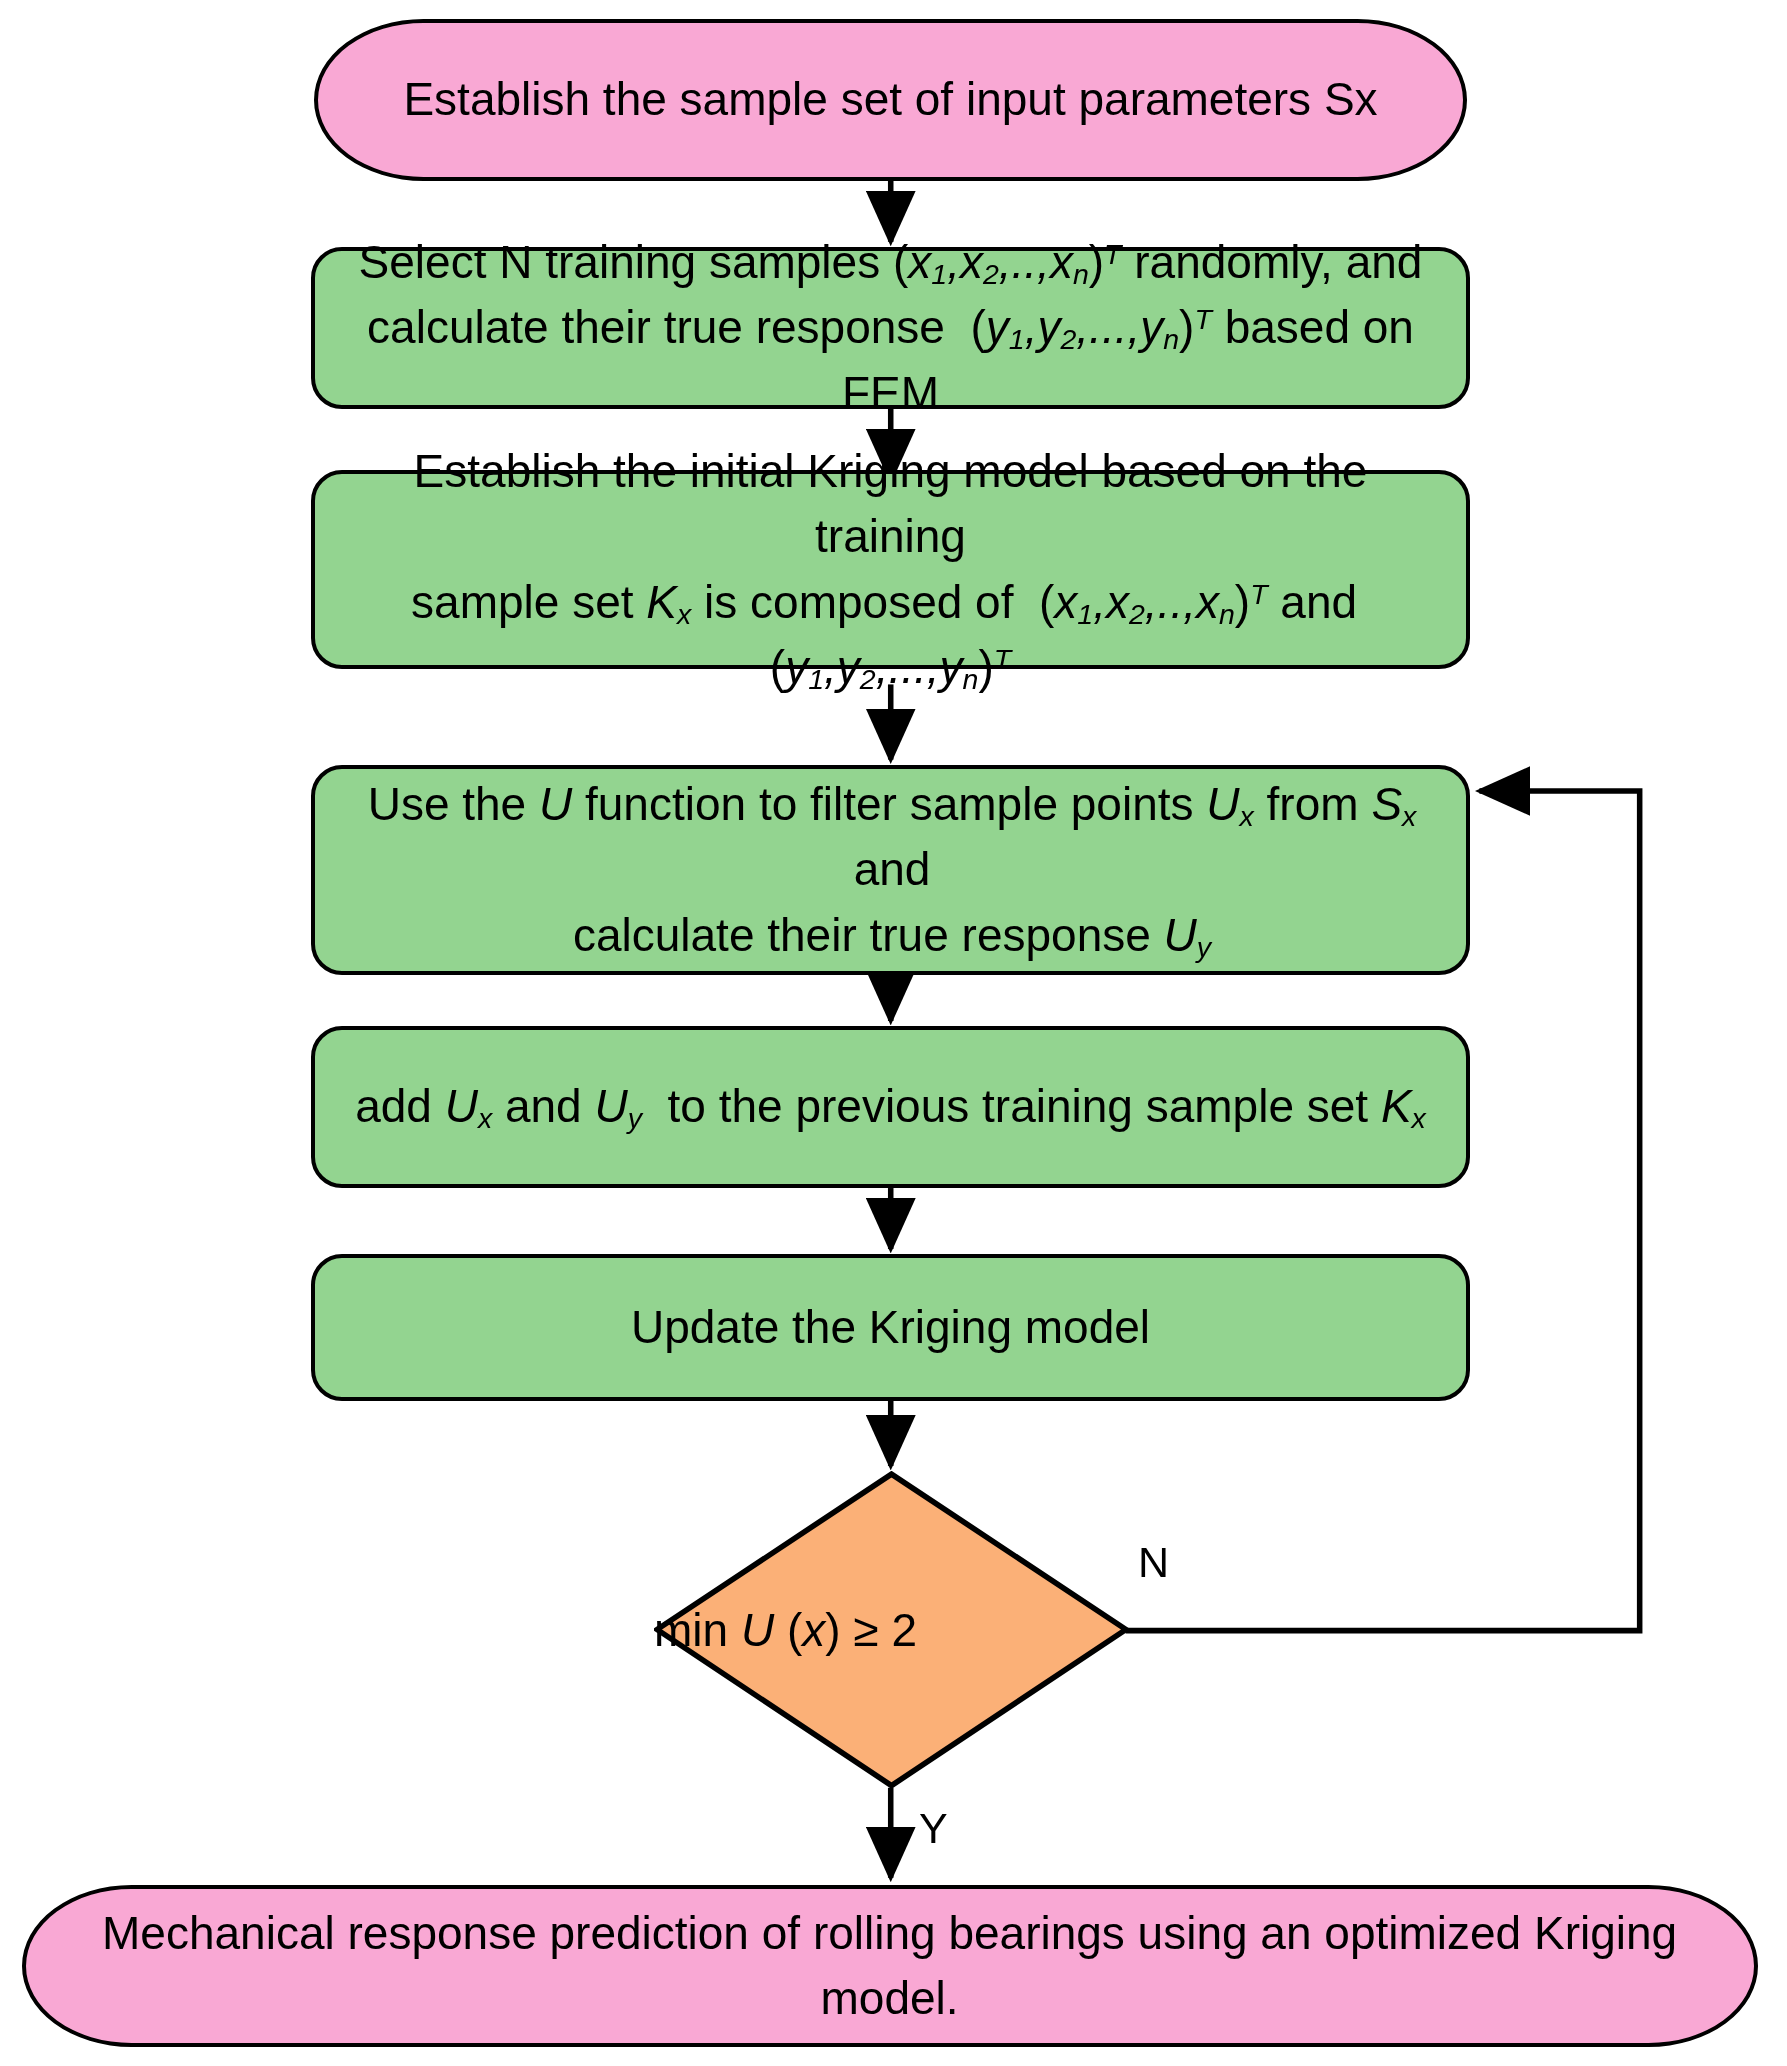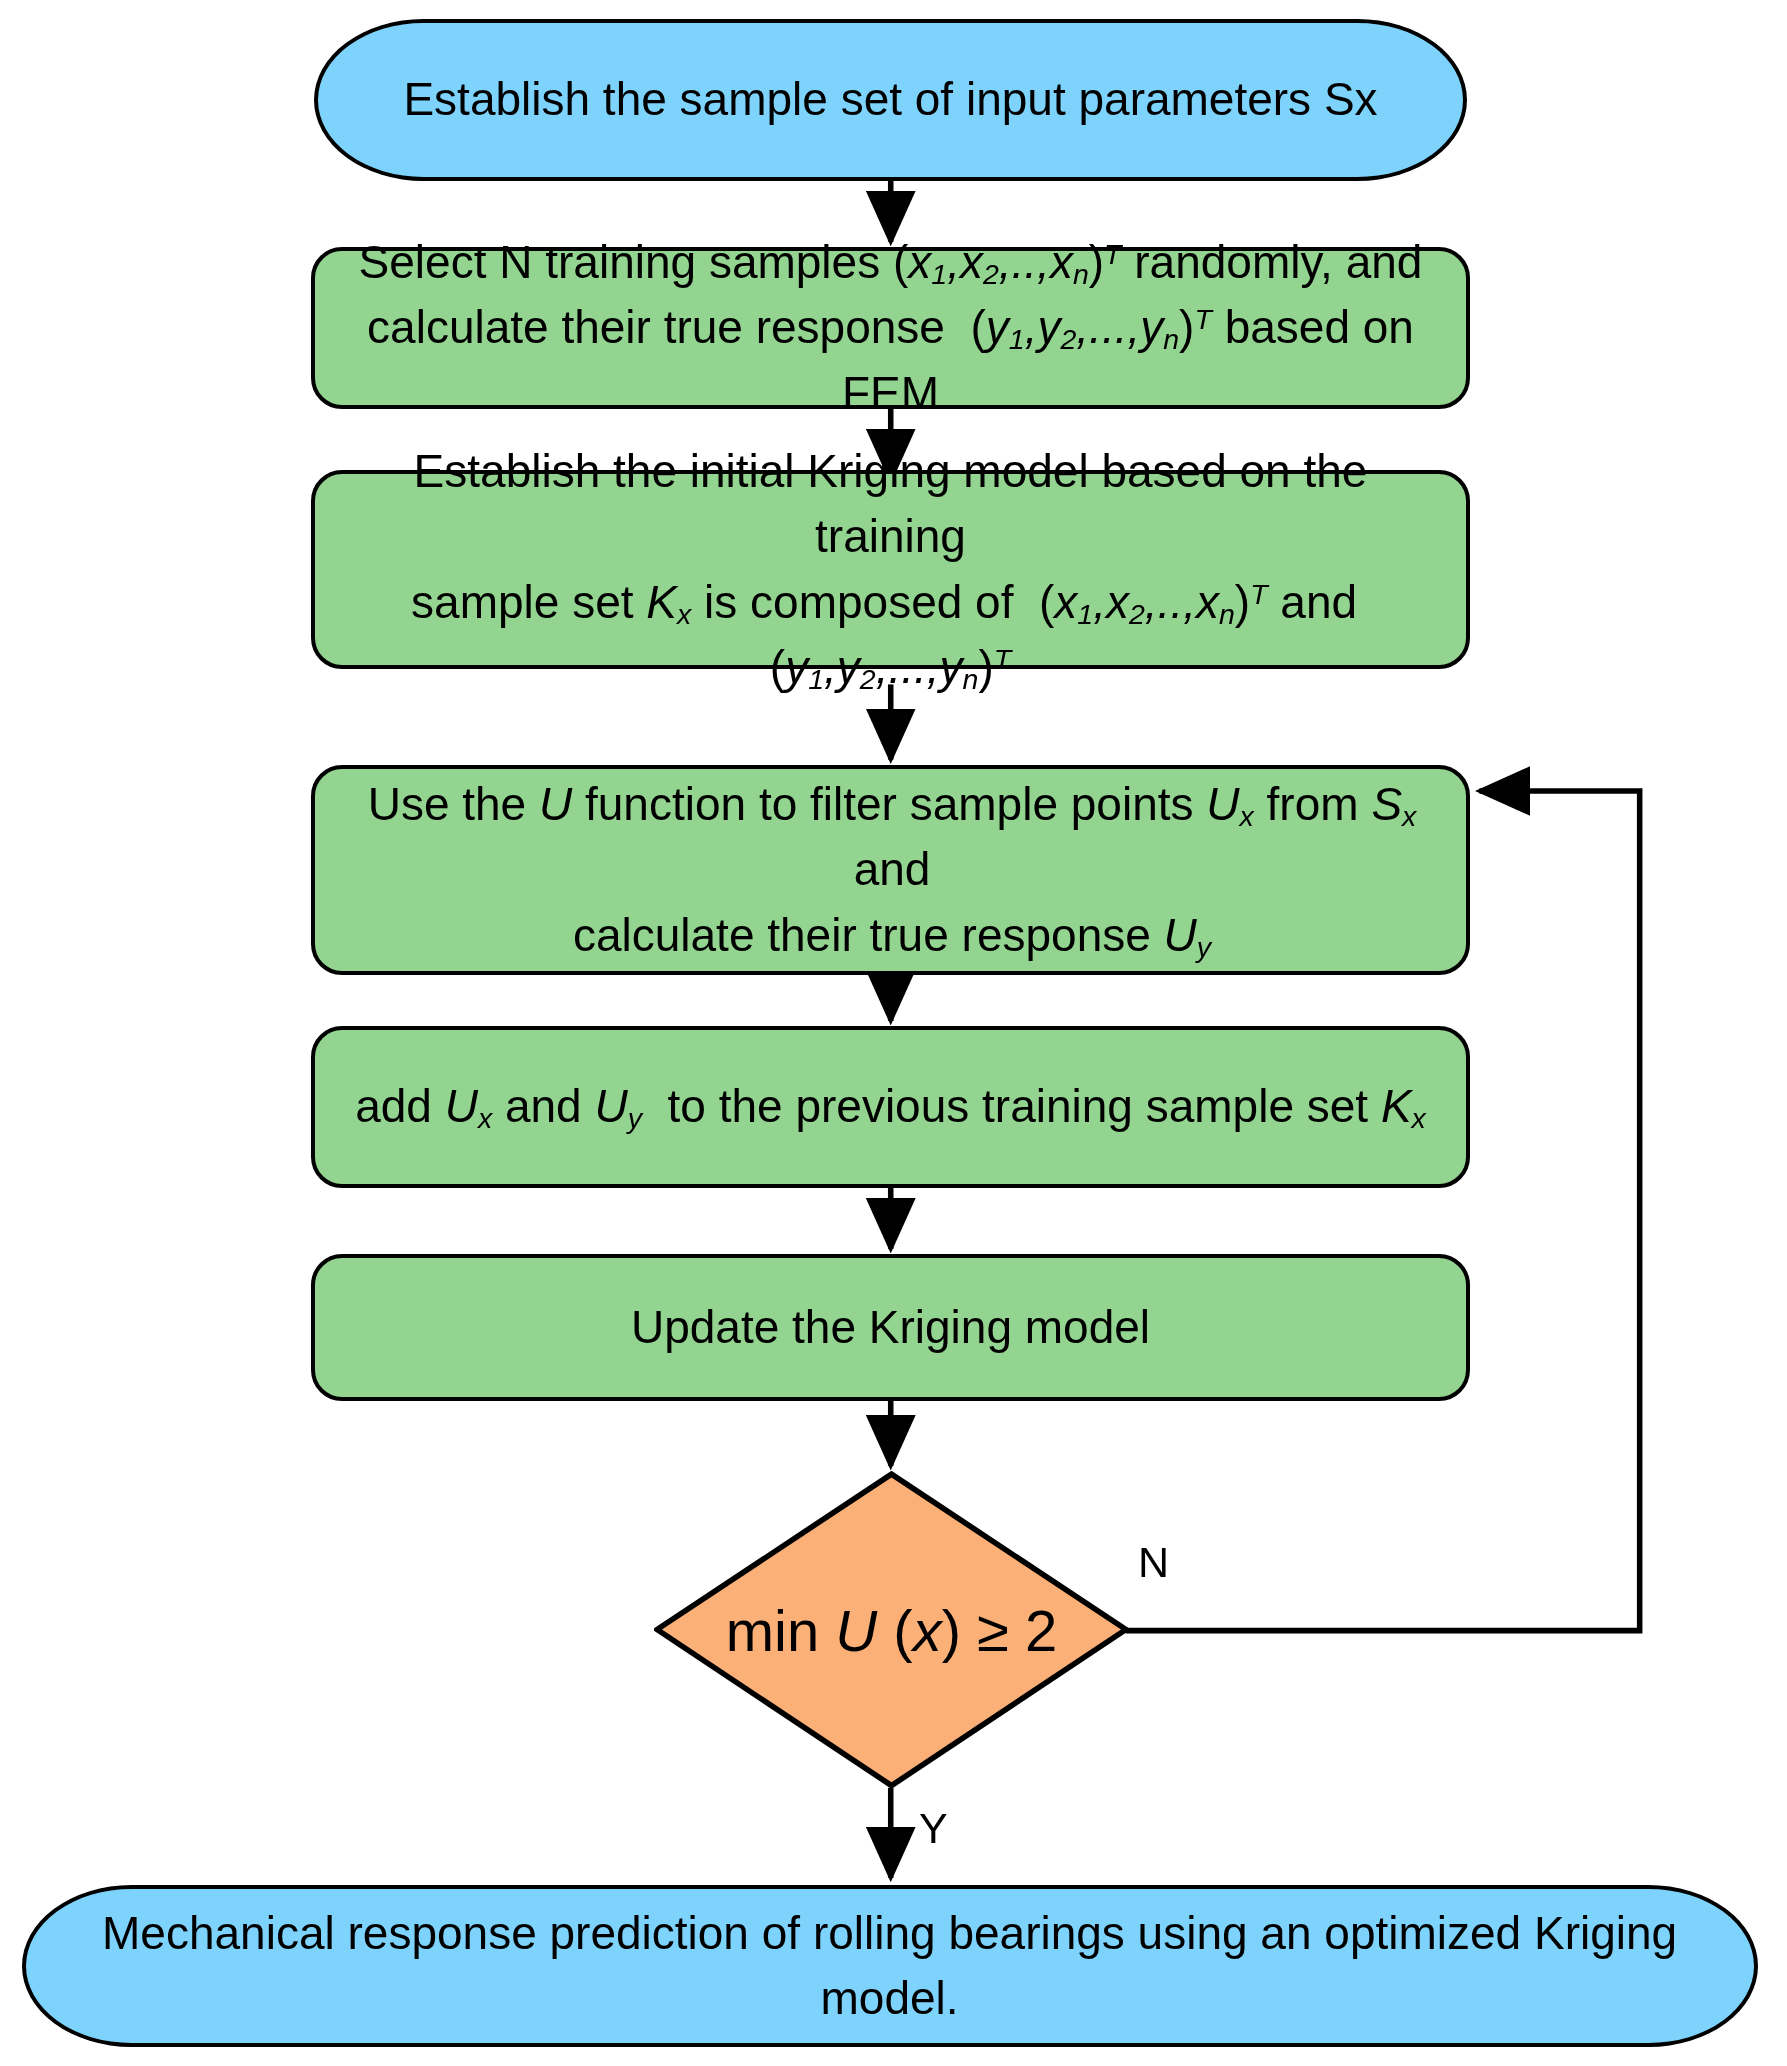--- a/index.html
+++ b/index.html
@@ -23,21 +23,21 @@
     box-sizing: border-box;
     display: flex;
     align-items: center;
     justify-content: center;
     text-align: center;
     color: #000000;
     line-height: 1.42;
     border-radius: 31px;
   }
   .terminal {
-    background: #7dd3fc;
+    background: #f9a8d4;
     border: 4.3px solid #000000;
     border-radius: 142px / 105px;
     font-size: 46px;
     padding: 0 43px;
   }
   .process {
     background: #93d490;
     border: 4.3px solid #000000;
     font-size: 46px;
     padding: 0 25px;
@@ -47,22 +47,22 @@
   }
   .diamond-shape {
     position: absolute;
     inset: 0;
   }
   .diamond-label {
     position: absolute;
     inset: 0;
     display: flex;
     align-items: center;
-    justify-content: center;
-    font-size: 58px;
+    justify-content: flex-start;
+    font-size: 46px;
     color: #000000;
     text-align: center;
   }
   .edge-label {
     position: absolute;
     font-size: 43px;
     color: #000000;
     line-height: 1;
   }
   svg.wires {

